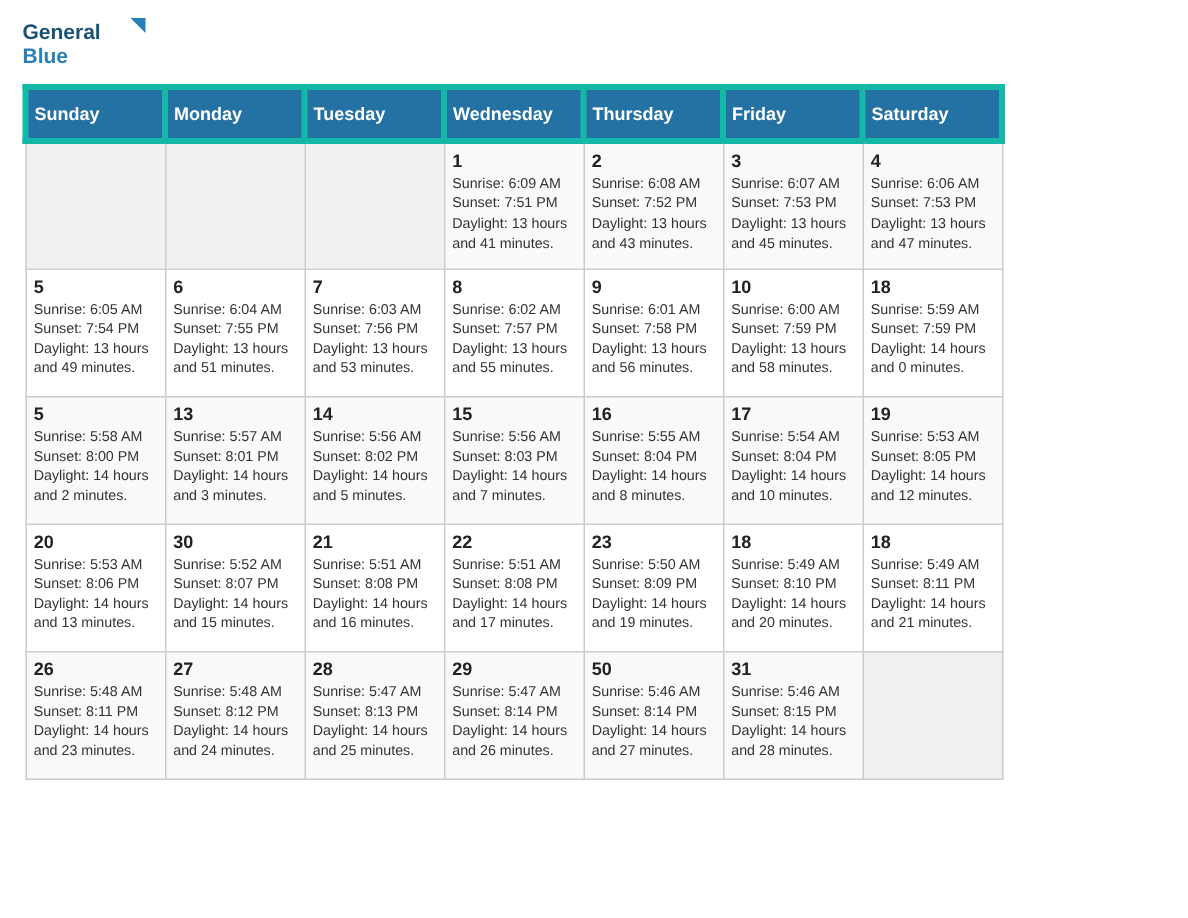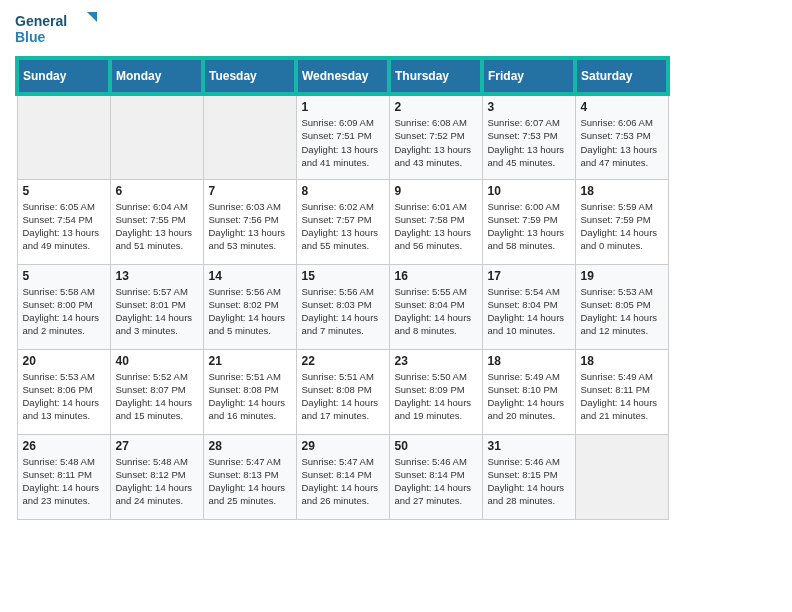--- a/index.html
+++ b/index.html
@@ -188,21 +188,21 @@
             <span class="day-num">19</span>
             <div class="day-info">Sunrise: 5:53 AM<br>Sunset: 8:05 PM<br>Daylight: 14 hours and 12 minutes.</div>
           </td>
         </tr>
         <tr>
           <td>
             <span class="day-num">20</span>
             <div class="day-info">Sunrise: 5:53 AM<br>Sunset: 8:06 PM<br>Daylight: 14 hours and 13 minutes.</div>
           </td>
           <td>
-            <span class="day-num">40</span>
+            <span class="day-num">30</span>
             <div class="day-info">Sunrise: 5:52 AM<br>Sunset: 8:07 PM<br>Daylight: 14 hours and 15 minutes.</div>
           </td>
           <td>
             <span class="day-num">21</span>
             <div class="day-info">Sunrise: 5:51 AM<br>Sunset: 8:08 PM<br>Daylight: 14 hours and 16 minutes.</div>
           </td>
           <td>
             <span class="day-num">22</span>
             <div class="day-info">Sunrise: 5:51 AM<br>Sunset: 8:08 PM<br>Daylight: 14 hours and 17 minutes.</div>
           </td>

